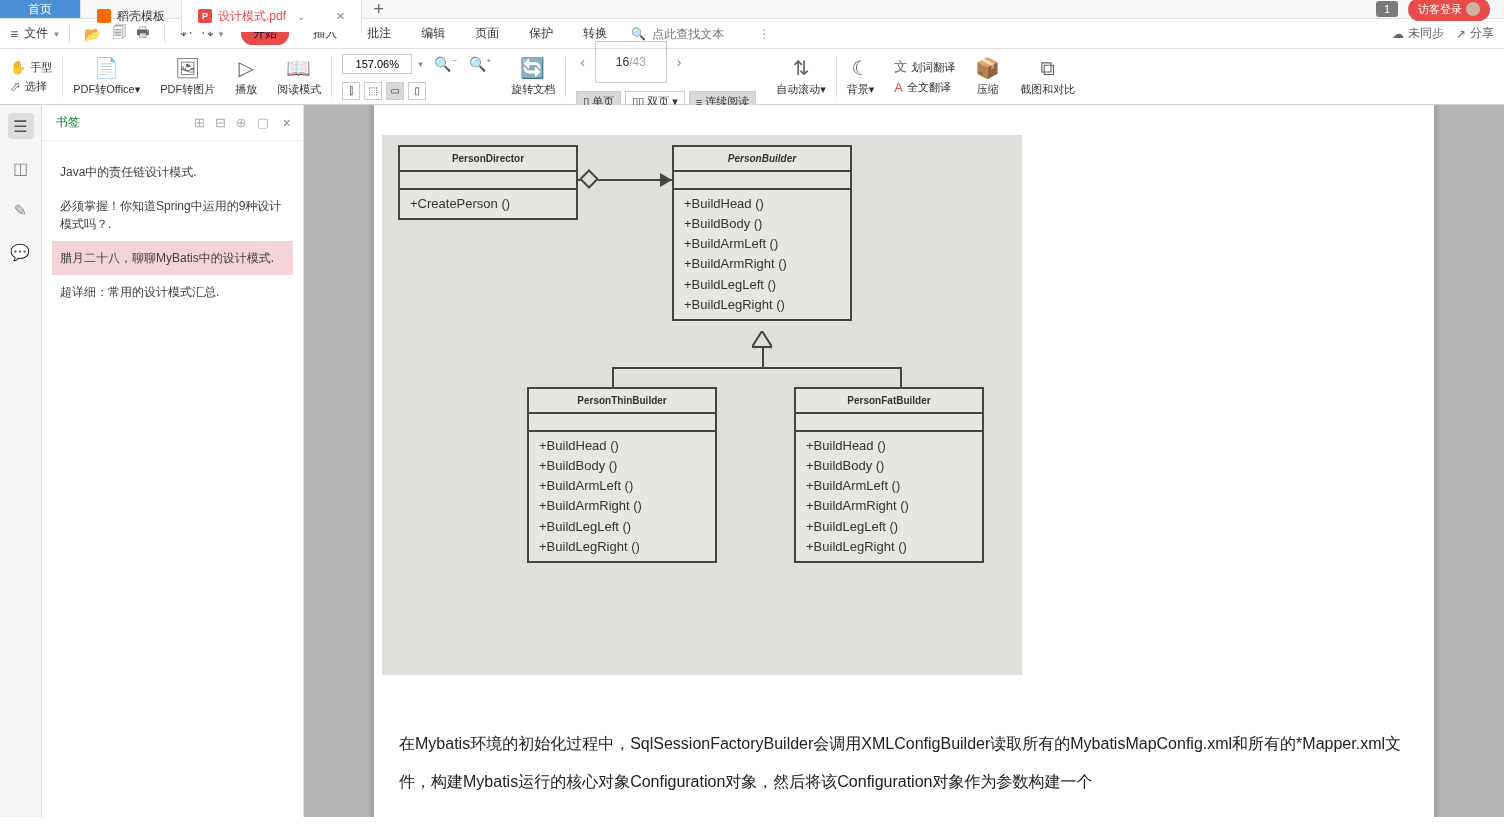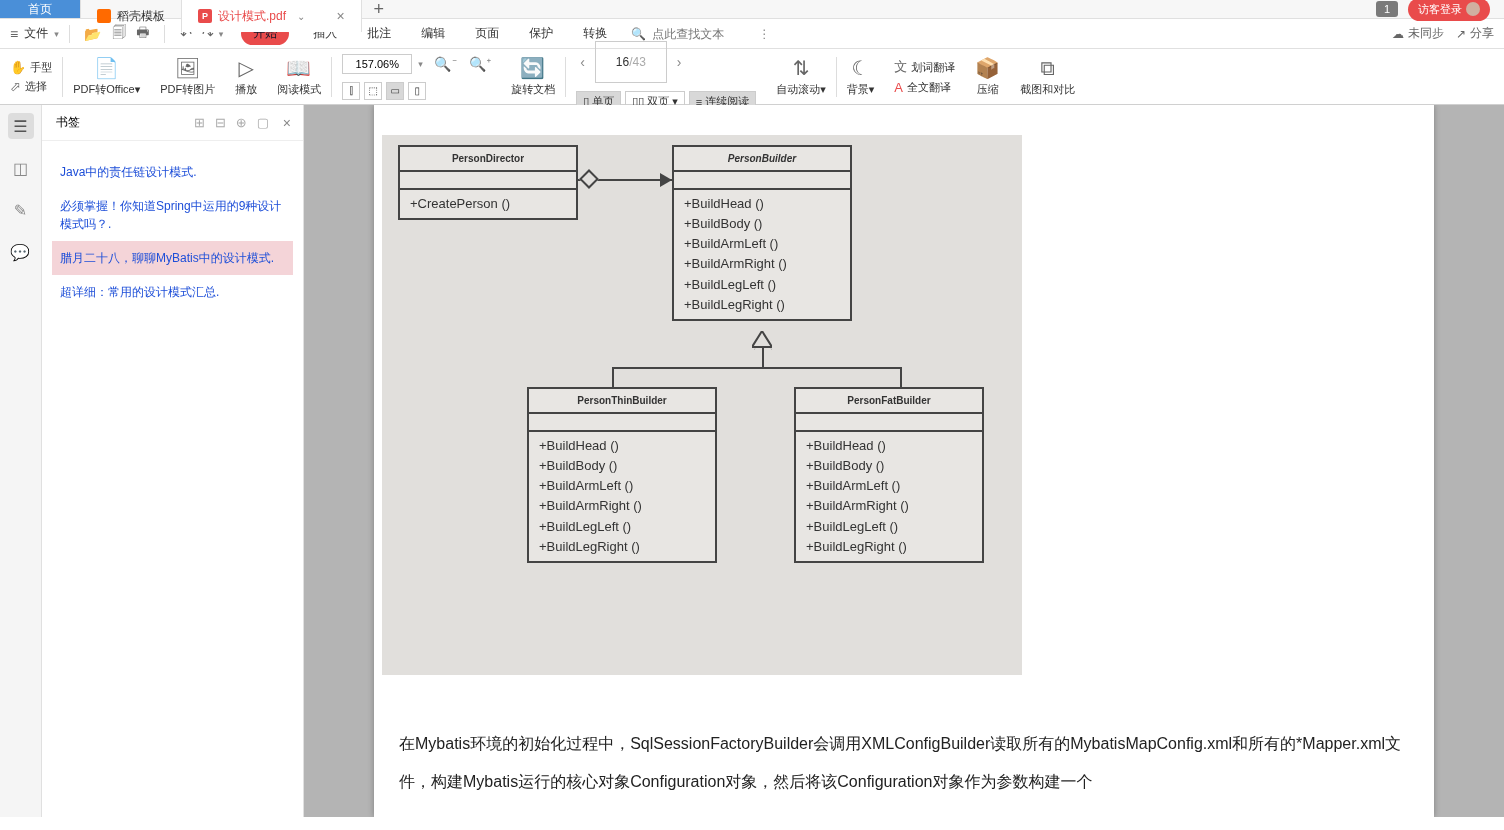--- a/index.html
+++ b/index.html
@@ -60,25 +60,25 @@
 .view-btn.active { background: #d8d8d8; }
 
 
 .main { display: flex; height: calc(830px - 118px); }
 .side-strip { width: 42px; background: #f5f5f5; border-right: 1px solid #e0e0e0; display: flex; flex-direction: column; align-items: center; padding-top: 8px; gap: 16px; }
 .side-strip .sicon { width: 26px; height: 26px; display: flex; align-items: center; justify-content: center; color: #888; font-size: 16px; cursor: pointer; border-radius: 4px; }
 .side-strip .sicon.active { background: #ddd; color: #555; }
 
 .bookmark-panel { width: 262px; border-right: 1px solid #e0e0e0; background: #fff; display: flex; flex-direction: column; }
 .bm-header { height: 36px; display: flex; align-items: center; padding: 0 14px; border-bottom: 1px solid #eee; position: relative; }
-.bm-header .title { color: #000000; }
+.bm-header .title { color: #15803d; }
 .bm-header .icons { position: absolute; right: 34px; display: flex; gap: 10px; color: #aaa; font-size: 13px; }
 .bm-header .close { position: absolute; right: 12px; color: #888; font-size: 14px; cursor: pointer; }
 .bm-list { padding: 14px 10px; }
-.bm-item { padding: 8px 8px; font-size: 12px; color: #1d4ed8; cursor: pointer; line-height: 1.5; }
+.bm-item { padding: 8px 8px; font-size: 12px; color: #404040; cursor: pointer; line-height: 1.5; }
 .bm-item.active { background: #f4d4d8; }
 
 .doc-area { flex: 1; background: #b4b4b4; overflow: hidden; position: relative; display: flex; justify-content: center; }
 .page { width: 1060px; min-height: 100%; background: #fff; box-shadow: 0 0 6px rgba(0,0,0,0.3); padding-top: 30px; }
 
 
 .uml { width: 640px; margin: 0 0 0 8px; background: #e1dfdc; padding: 40px 30px 30px 30px; position: relative; font-family: "Courier New", monospace; height: 540px; }
 .uml-box { position: absolute; background: #e8e6e3; border: 2px solid #444; }
 .uml-box .name { text-align: center; font-weight: bold; padding: 6px 18px; border-bottom: 2px solid #444; font-size: 10px; white-space: nowrap; }
 .uml-box .name.italic { font-style: italic; }

